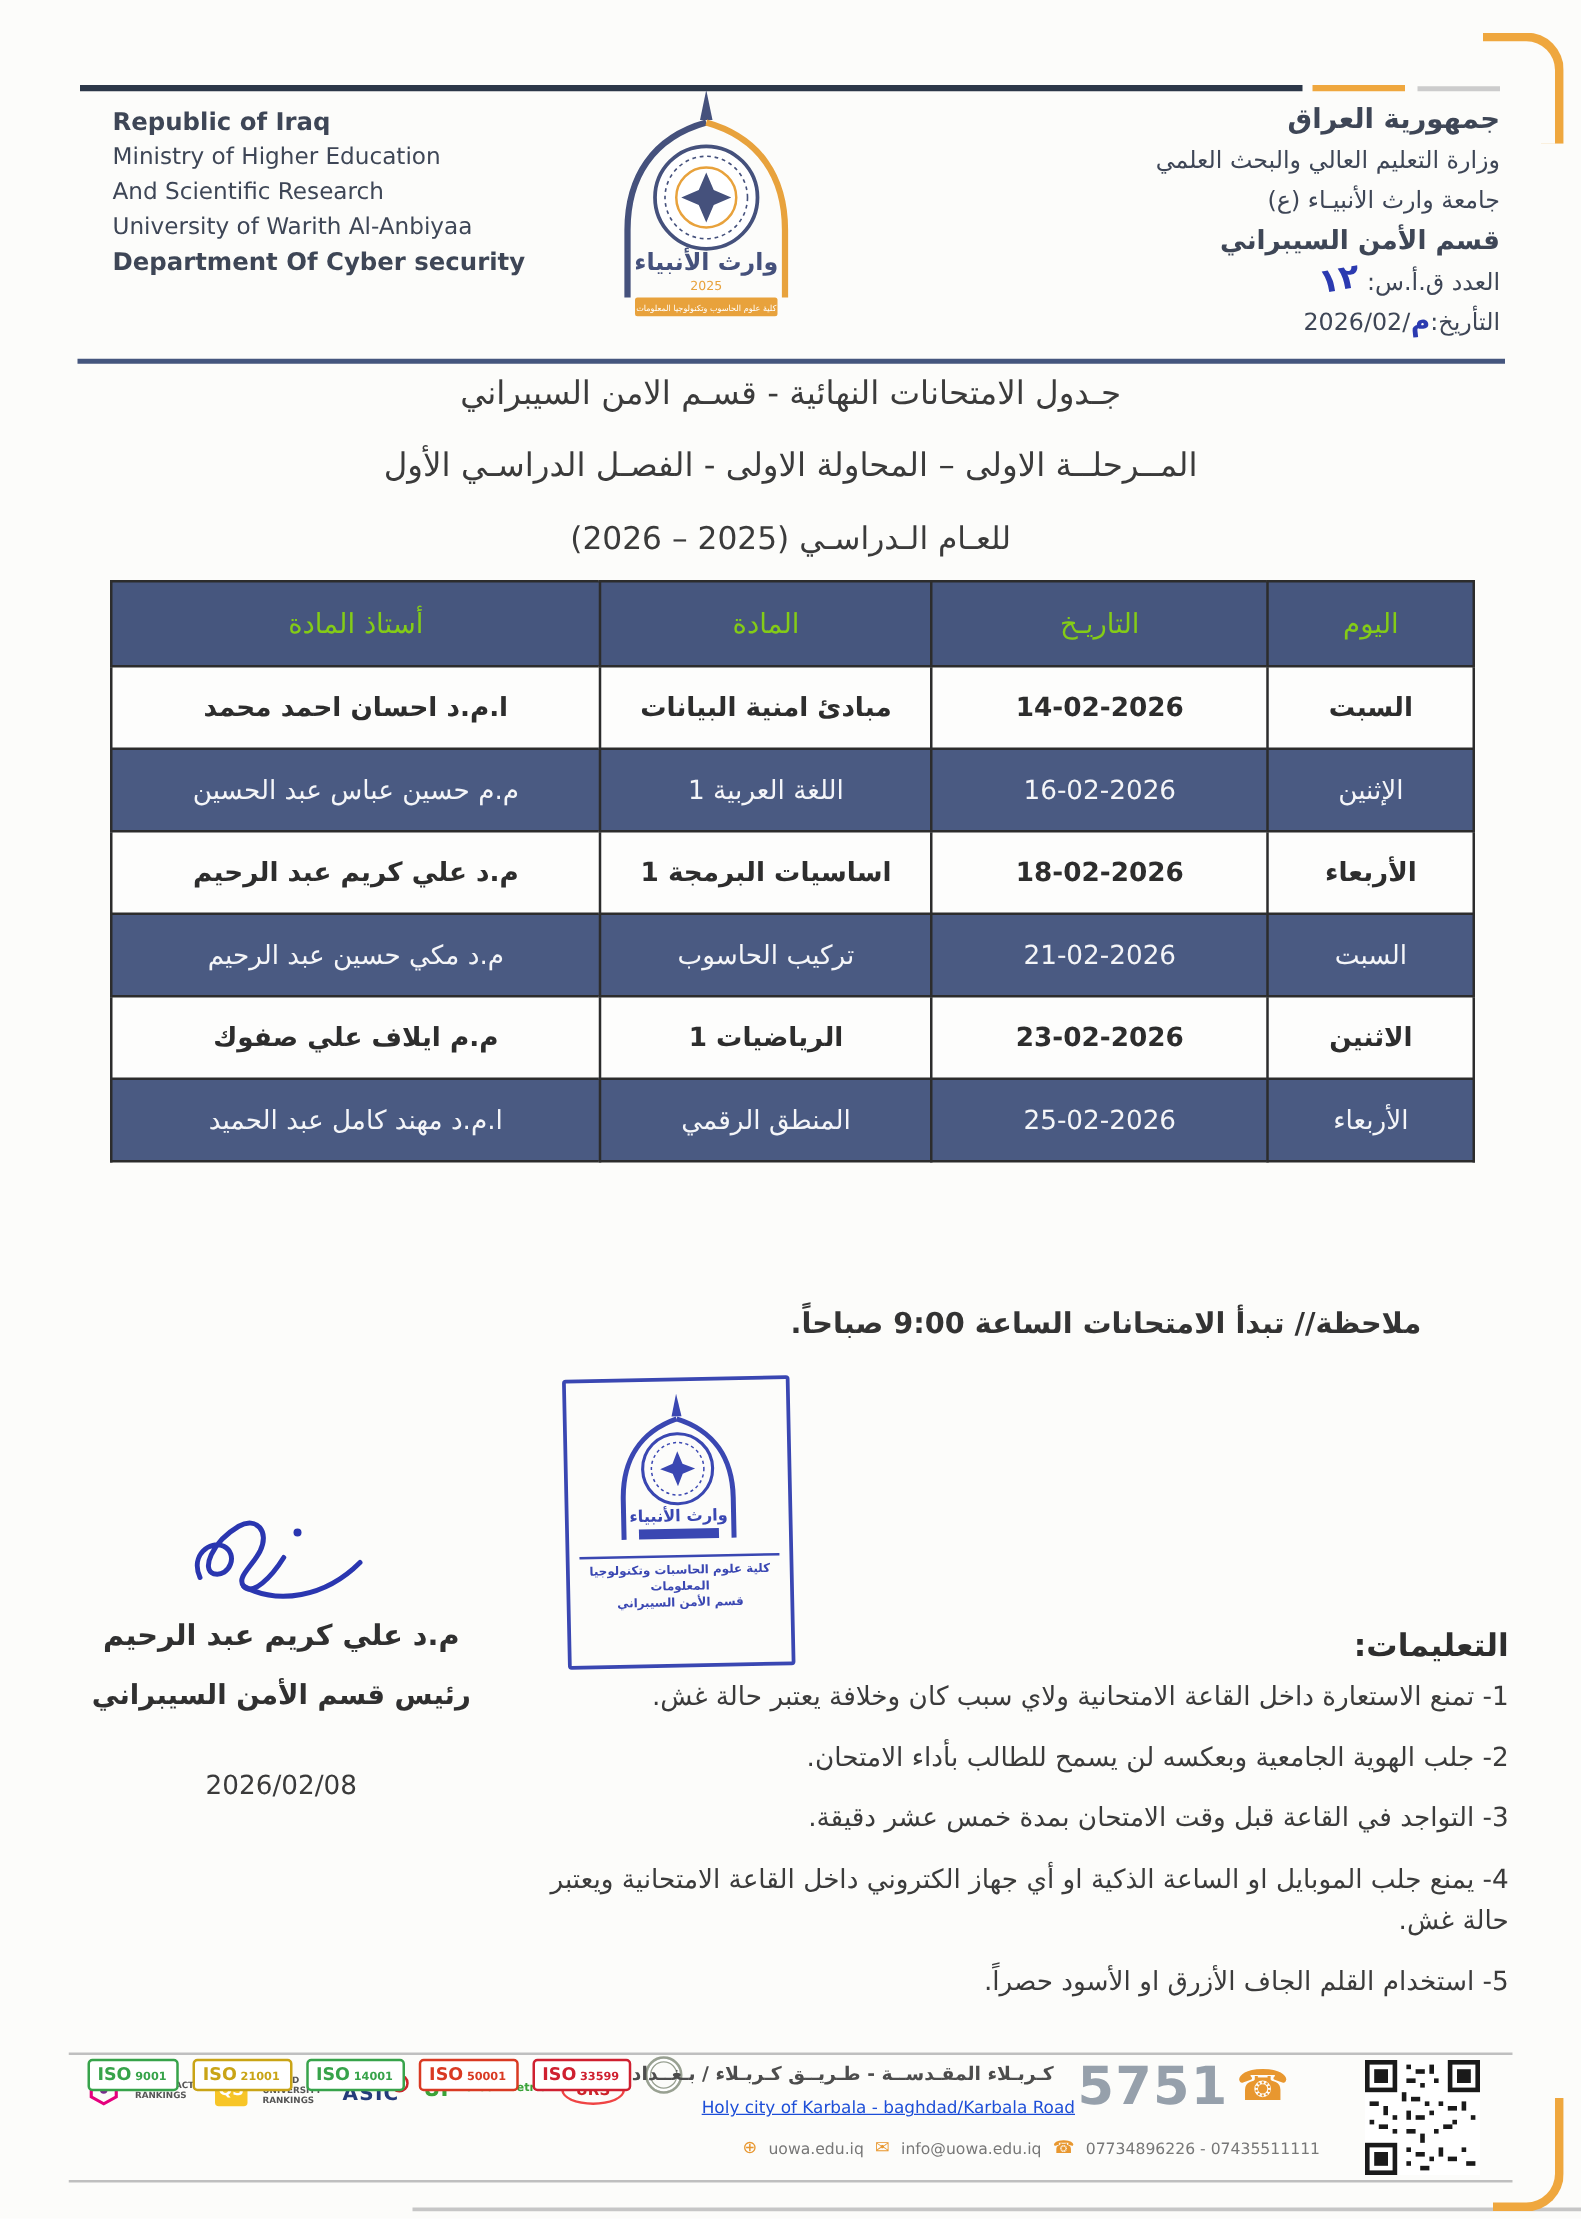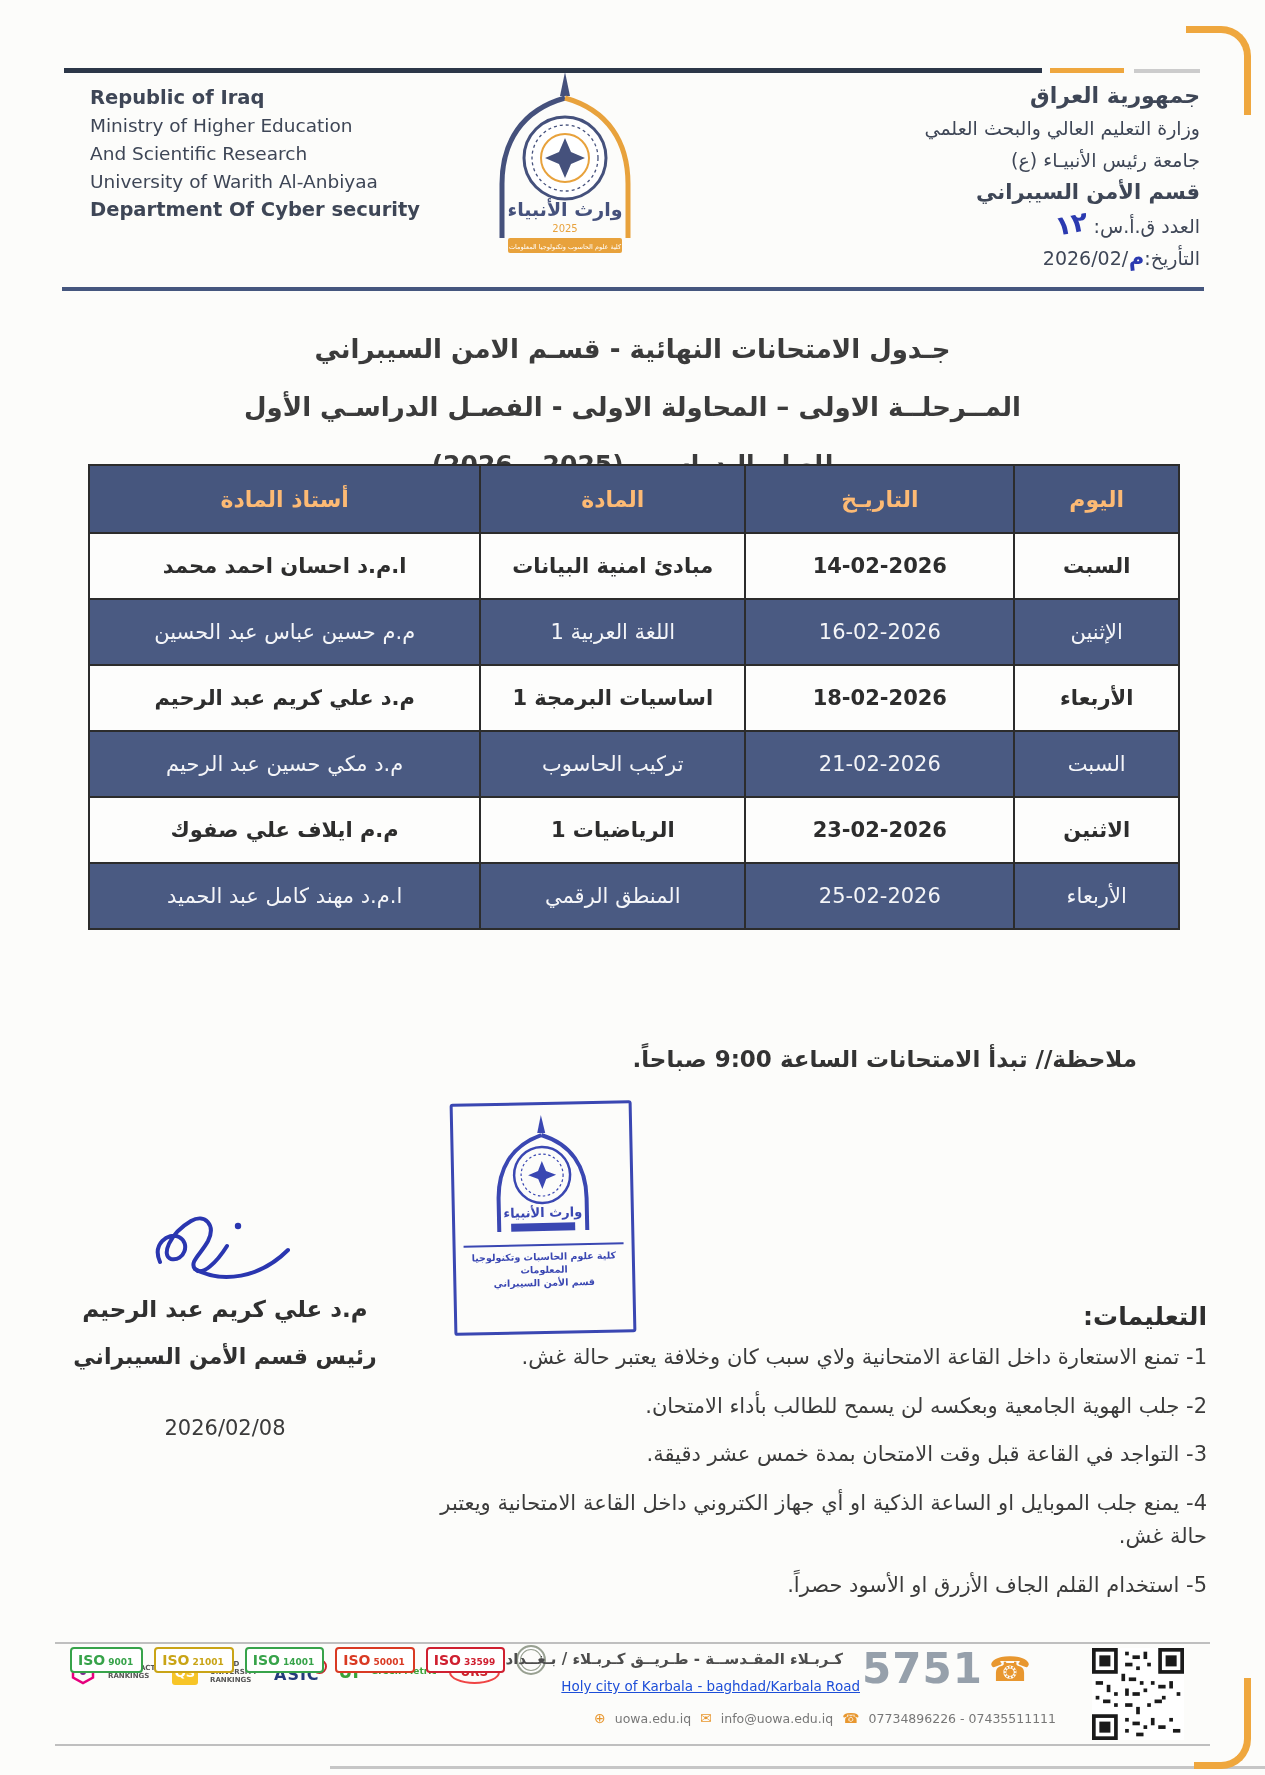--- a/index.html
+++ b/index.html
@@ -1,21 +1,21 @@
 <!DOCTYPE html>
 <html lang="ar"><head>
 <meta charset="utf-8">
 <style>
   html,body{margin:0;padding:0;background:#ffffff;}
   .page{position:relative;width:1265px;height:1775px;background:#fcfcfa;overflow:hidden;
         font-family:"DejaVu Sans",sans-serif;color:#3c3c3c;margin:0 auto;}
   .abs{position:absolute;}
   .rtl{direction:rtl;text-align:right;}
   .ctr{text-align:center;}
-  .b{font-weight:bold;margin-top:34px;}
+  .b{font-weight:normal;}
 
   
   .rule-dark{top:68px;left:64px;width:978px;height:5px;background:#2c3748;}
   .rule-orange{top:68px;left:1050px;width:74px;height:5px;background:#efa73e;}
   .rule-gray{top:69px;left:1134px;width:66px;height:4px;background:#cccccc;}
   .corner-tr{top:26px;right:14px;width:58px;height:82px;border-top:7px solid #efa73e;
              border-right:7px solid #efa73e;border-top-right-radius:30px;}
   .corner-br{top:1678px;right:14px;width:50px;height:84px;border-bottom:7px solid #efa73e;
              border-right:7px solid #efa73e;border-bottom-right-radius:30px;}
 
@@ -34,21 +34,21 @@
   
   .t1{top:300px;left:85px;width:1095px;font-size:26px;color:#3b3b3b;}
   .t2{top:358px;left:85px;width:1095px;font-size:26px;color:#3b3b3b;}
   .t3{top:416px;left:85px;width:1095px;font-size:25px;color:#3b3b3b;}
 
   
   .tbl-wrap{top:464px;left:88px;}
   table.exam{border-collapse:collapse;width:1092px;table-layout:fixed;direction:rtl;}
   table.exam th,table.exam td{border:2px solid #2c2c2c;text-align:center;vertical-align:middle;
         font-family:"DejaVu Sans",sans-serif;}
-  table.exam thead th{background:#46567e;color:#fdba74;font-size:22px;font-weight:bold;height:64px;}
+  table.exam thead th{background:#46567e;color:#84cc16;font-size:22px;font-weight:normal;height:64px;}
   table.exam tbody td{font-size:21px;color:#2d2d2d;background:#fdfdfc;height:62px;font-weight:bold;}
   table.exam tr.dark td{background:#4a5a82;color:#f4f5f8;font-weight:normal;}
 
   .note{top:1046px;right:128px;font-size:23px;font-weight:bold;color:#333;}
 
   
   .stamp{top:1102px;left:452px;width:182px;height:232px;border:3px solid #3a47b2;border-radius:3px;
          transform:rotate(-1.2deg);display:flex;flex-direction:column;align-items:center;
          justify-content:flex-start;padding-top:8px;box-sizing:border-box;background:rgba(255,255,255,0.0);}
   .stamp-cap{border-top:2px solid #3a47b2;margin-top:3px;padding-top:4px;width:160px;
@@ -123,21 +123,21 @@
     <path d="M87,68 L93,82 L107,88 L93,94 L87,108 L81,94 L67,88 L81,82 Z" fill="#45517c"></path>
     <text x="87" y="146" text-anchor="middle" font-size="19" font-weight="bold" fill="#45517c">وارث الأنبياء</text>
     <text x="87" y="162" text-anchor="middle" font-size="10" fill="#e8a23c">2025</text>
     <rect x="30" y="168" width="114" height="15" rx="2" fill="#e8a23c"></rect>
     <text x="87" y="179" text-anchor="middle" font-size="6.5" fill="#ffffff">كلية علوم الحاسوب وتكنولوجيا المعلومات</text>
   </svg>
 
   <div class="abs ar-head rtl">
     <div class="l1">جمهورية العراق</div>
     <div class="l2">وزارة التعليم العالي والبحث العلمي</div>
-    <div class="l3">جامعة رئيس الأنبيـاء (ع)</div>
+    <div class="l3">جامعة وارث الأنبيـاء (ع)</div>
     <div class="l4">قسم الأمن السيبراني</div>
     <div>
       <span>العدد ق.أ.س:</span>
       <span class="hand hand-num">١٢</span>
     </div>
     <div>
       <span>التأريخ:</span><span class="hand hand-m">م</span><span>/2026/02</span>
     </div>
   </div>
 

